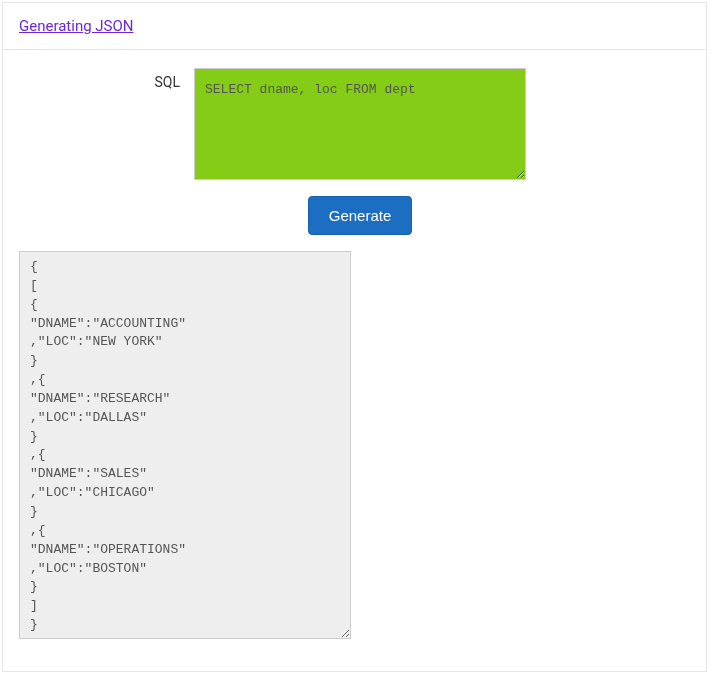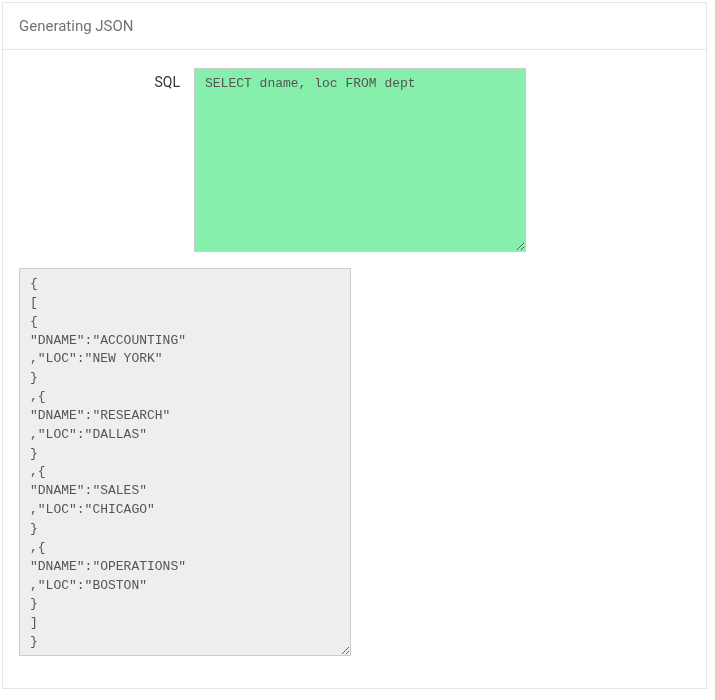--- a/index.html
+++ b/index.html
@@ -19,21 +19,22 @@
       margin: 2px;
     }
     .panel-header {
       padding: 14px 16px;
       border-bottom: 1px solid #e5e5e5;
       background: #ffffff;
     }
     .panel-title {
       font-size: 15px;
       font-weight: 400;
-      color: #737373;
+      color: #6d28d9;
+      text-decoration: underline;
     }
     .panel-body {
       padding: 18px 16px 16px 16px;
       background: #ffffff;
     }
     .form-row {
       display: flex;
       align-items: flex-start;
       margin-bottom: 12px;
     }
@@ -44,26 +45,26 @@
       padding-top: 6px;
       font-size: 14px;
       color: #333;
       flex-shrink: 0;
     }
     .form-control-wrap {
       flex: 0 0 auto;
     }
     textarea.sql-area {
       width: 332px;
-      height: 184px;
-      padding: 6px 10px;
+      height: 112px;
+      padding: 12px 10px;
       font-family: "Courier New", Courier, monospace;
       font-size: 13px;
       color: #555;
-      background: #86efac;
+      background: #84cc16;
       border: 1px solid #ccc;
       resize: both;
       line-height: 1.4;
     }
     
     .button-center {
       width: 332px;
       margin-left: 175px;
       text-align: center;
       margin-top: 8px;
@@ -103,20 +104,23 @@
   </div>
   <div class="panel-body">
 
     <div class="form-row">
       <div class="form-label">SQL</div>
       <div class="form-control-wrap">
         <textarea class="sql-area" style="">SELECT dname, loc FROM dept</textarea>
       </div>
     </div>
 
+    <div class="button-center">
+      <button class="btn-primary">Generate</button>
+    </div>
 
     <div class="form-row">
       <div class="form-control-wrap">
         <textarea class="json-area" style="">{
 [
 {
 "DNAME":"ACCOUNTING"
 ,"LOC":"NEW YORK"
 }
 ,{

